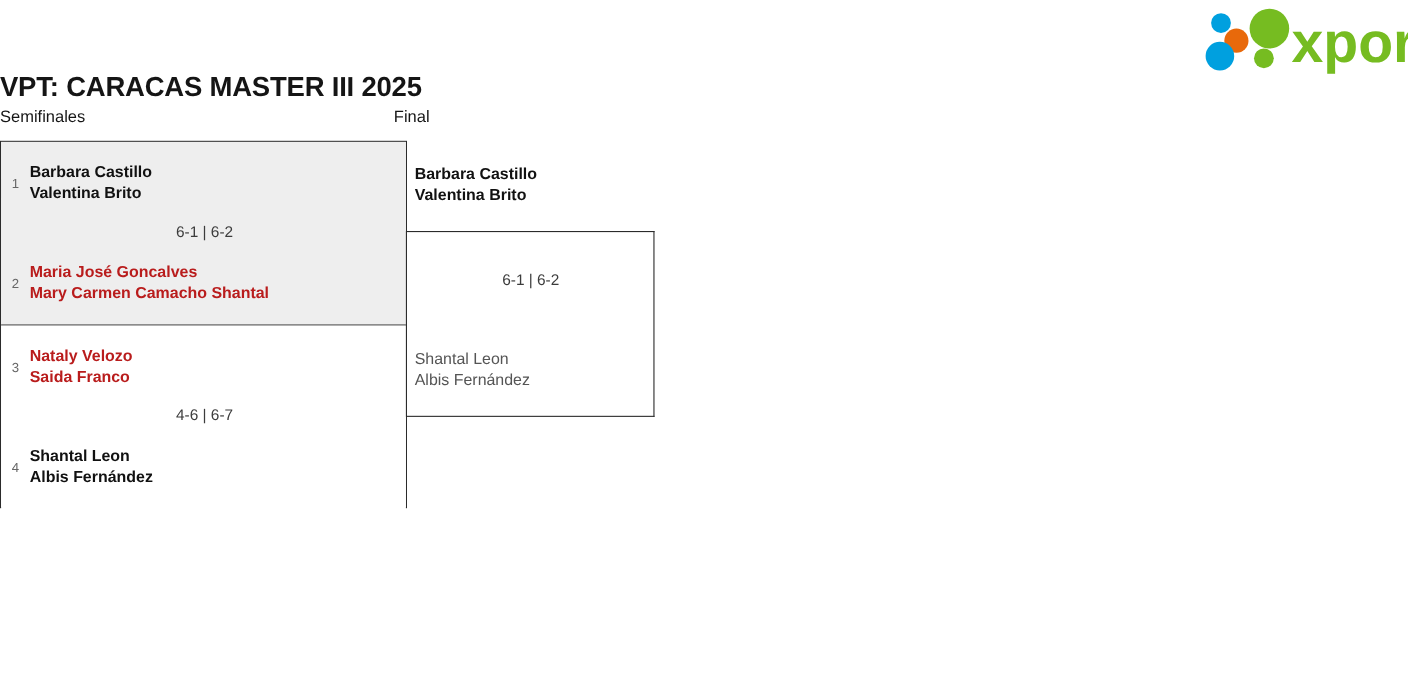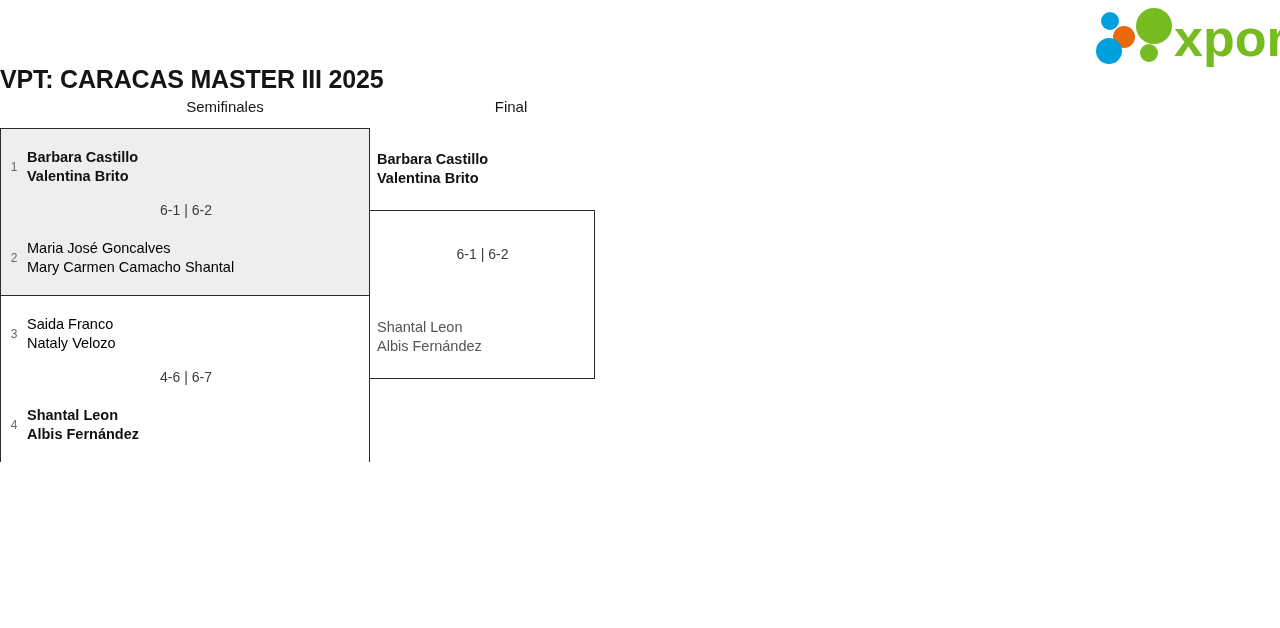--- a/index.html
+++ b/index.html
@@ -44,22 +44,21 @@
   }
   #logo svg { display: block; }
 
   
   .round-header {
     position: absolute;
     top: 96px;
     font-size: 15px;
     line-height: 22px;
     color: #151515;
-    text-align: center;
-    padding-left: 40px;
+    text-align: left;
   }
   #round-header-semifinales { left: 0px; width: 370px; }
   #round-header-final       { left: 358px; width: 226px; }
 
   
   #bracket {
     position: absolute;
     left: 0; top: 0;
     width: 1280px; height: 628px;
   }
@@ -107,21 +106,21 @@
     line-height: 14px;
     color: #666666;
   }
   .team-names {
     flex: 1 1 auto;
     font-size: 14.5px;
     line-height: 19px;
   }
   .team-names .pname { display: block; white-space: nowrap; }
   .winner .team-names { color: #111111; font-weight: 700; }
-  .loser  .team-names { color: #000000; font-weight: 400; }
+  .loser  .team-names { color: #b91c1c; font-weight: 700; }
 
   .sf-score {
     position: absolute;
     left: 26px;
     top: 72px;
     width: 318px;
     text-align: center;
     font-size: 14px;
     line-height: 18px;
     color: #3c3c3c;
@@ -212,22 +211,22 @@
           <span class="pname">Maria José Goncalves</span>
           <span class="pname">Mary Carmen Camacho Shantal</span>
         </span>
       </div>
     </div>
 
     <div id="sf-match-2" class="sf-match">
       <div class="team team-top loser">
         <span class="seed">3</span>
         <span class="team-names">
+          <span class="pname">Nataly Velozo</span>
           <span class="pname">Saida Franco</span>
-          <span class="pname">Nataly Velozo</span>
         </span>
       </div>
 
       <div class="sf-score">4-6 | 6-7</div>
 
       <div class="team team-bottom winner">
         <span class="seed">4</span>
         <span class="team-names">
           <span class="pname">Shantal Leon</span>
           <span class="pname">Albis Fernández</span>

